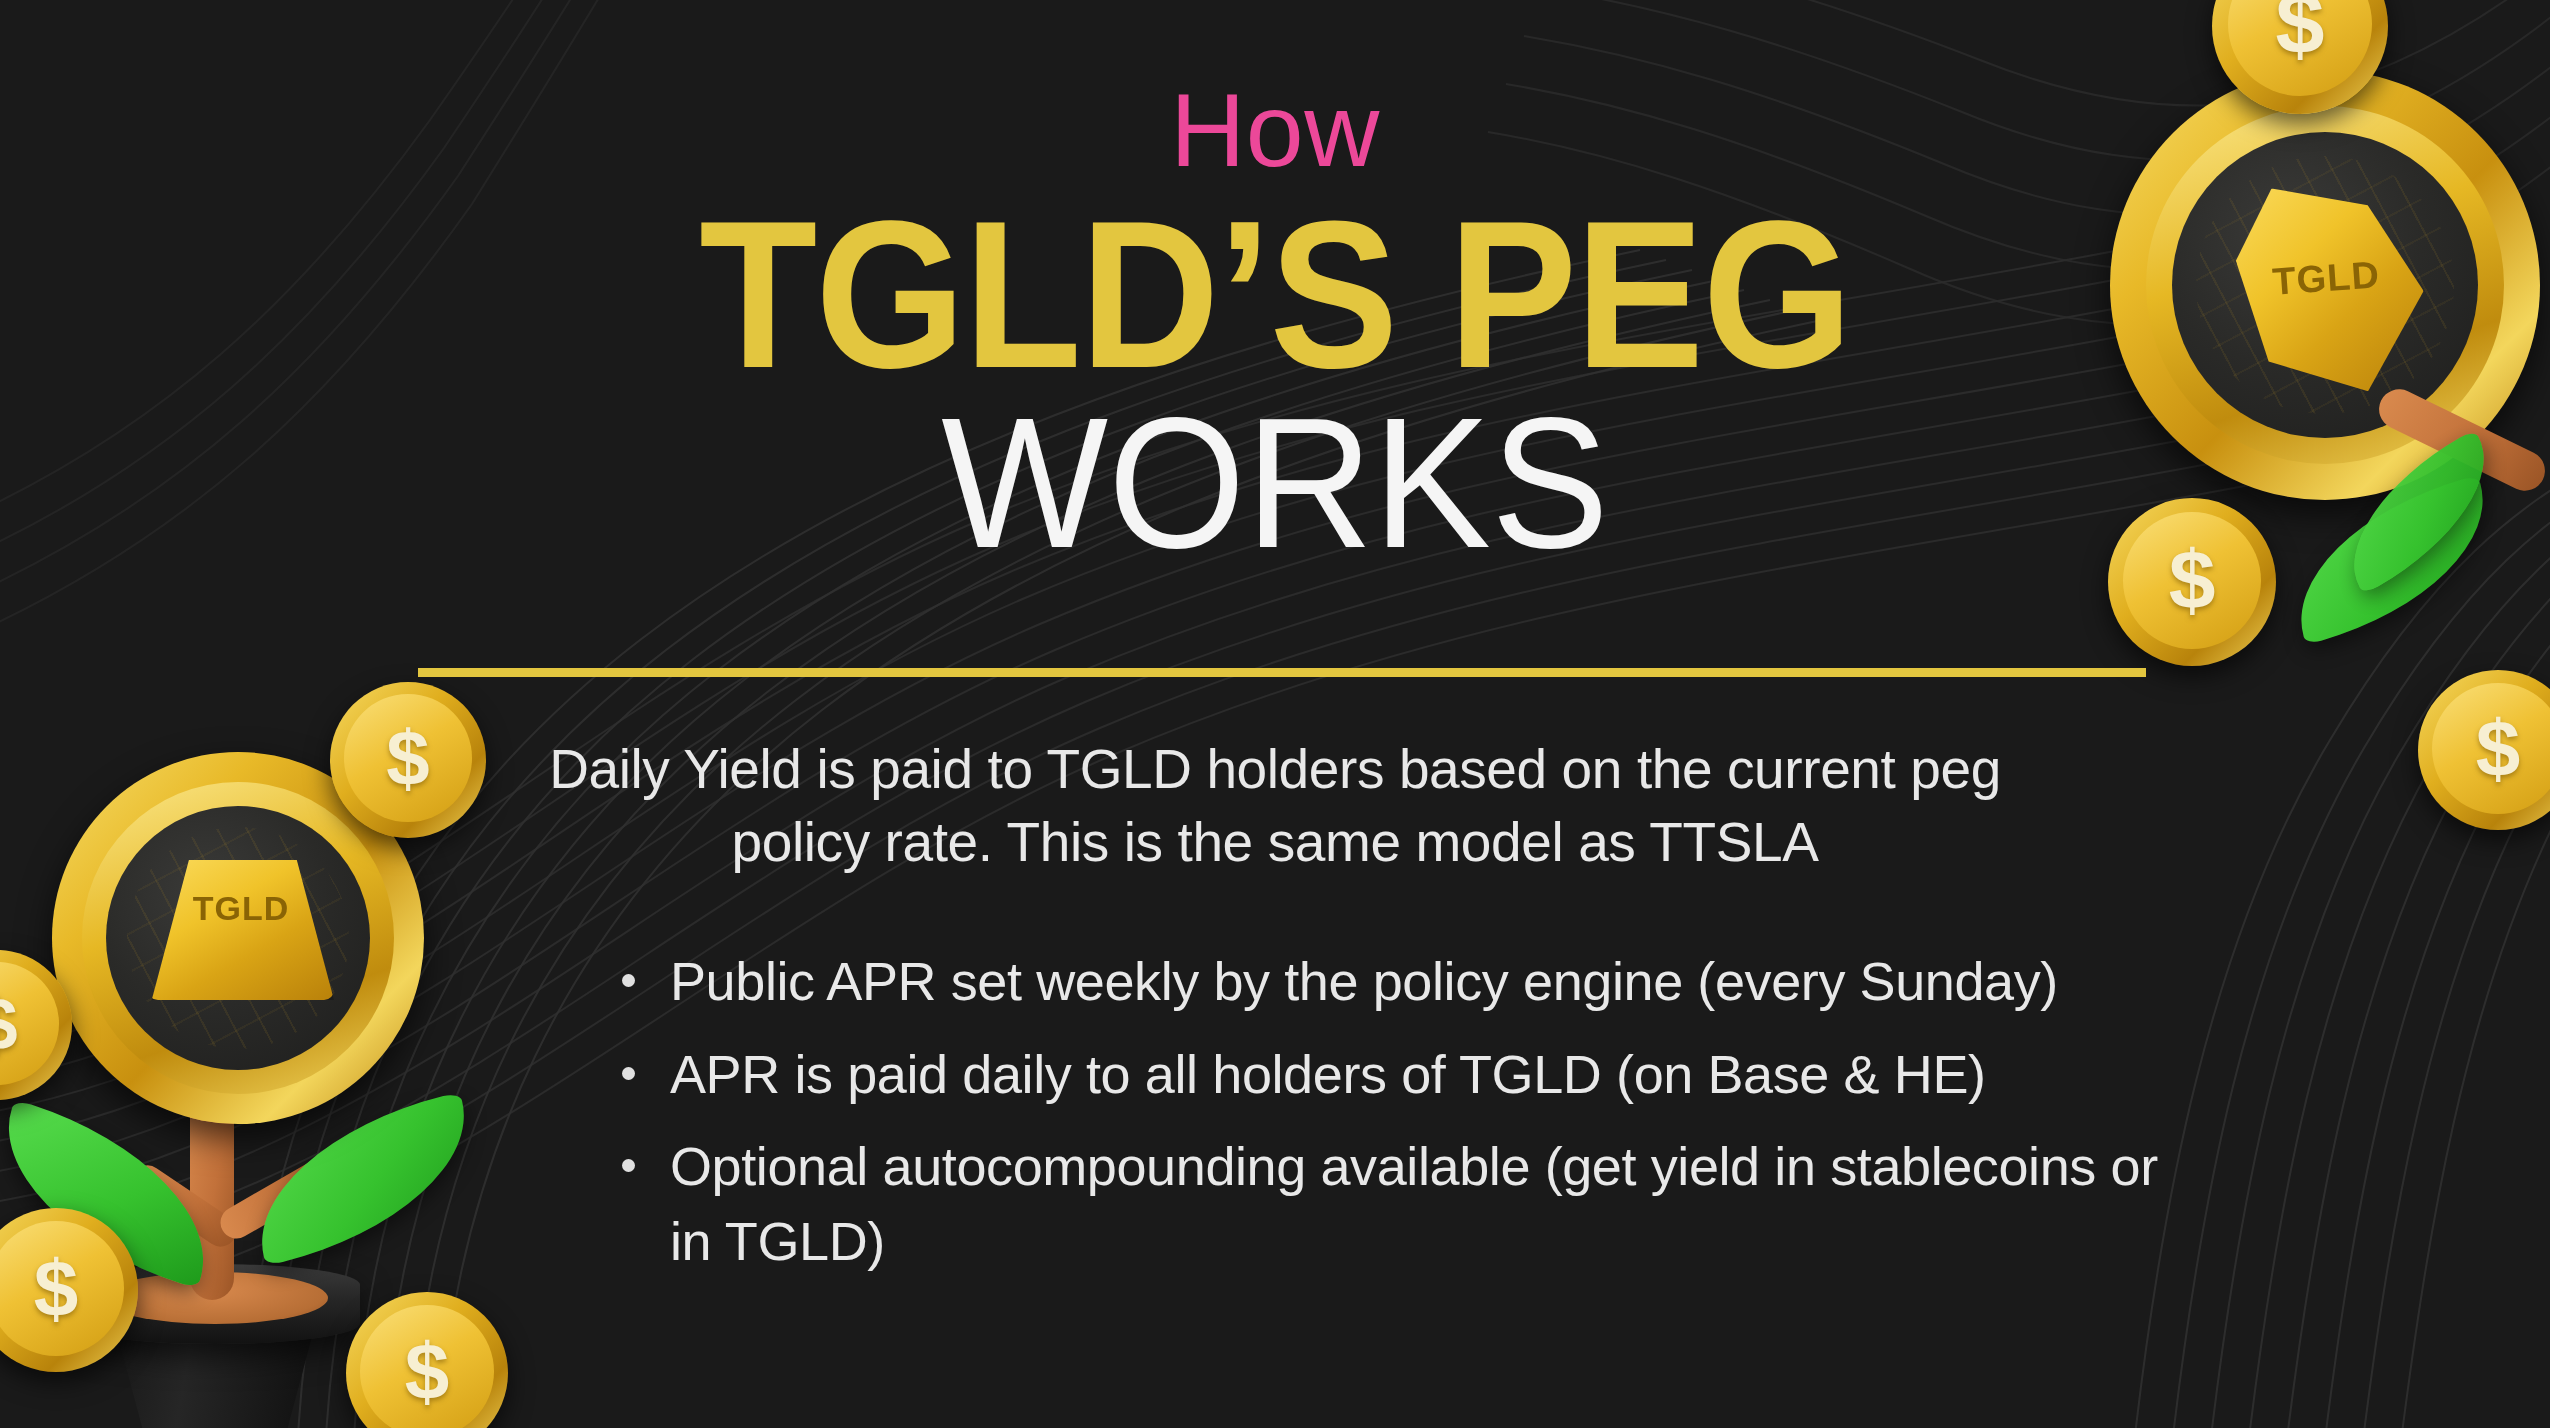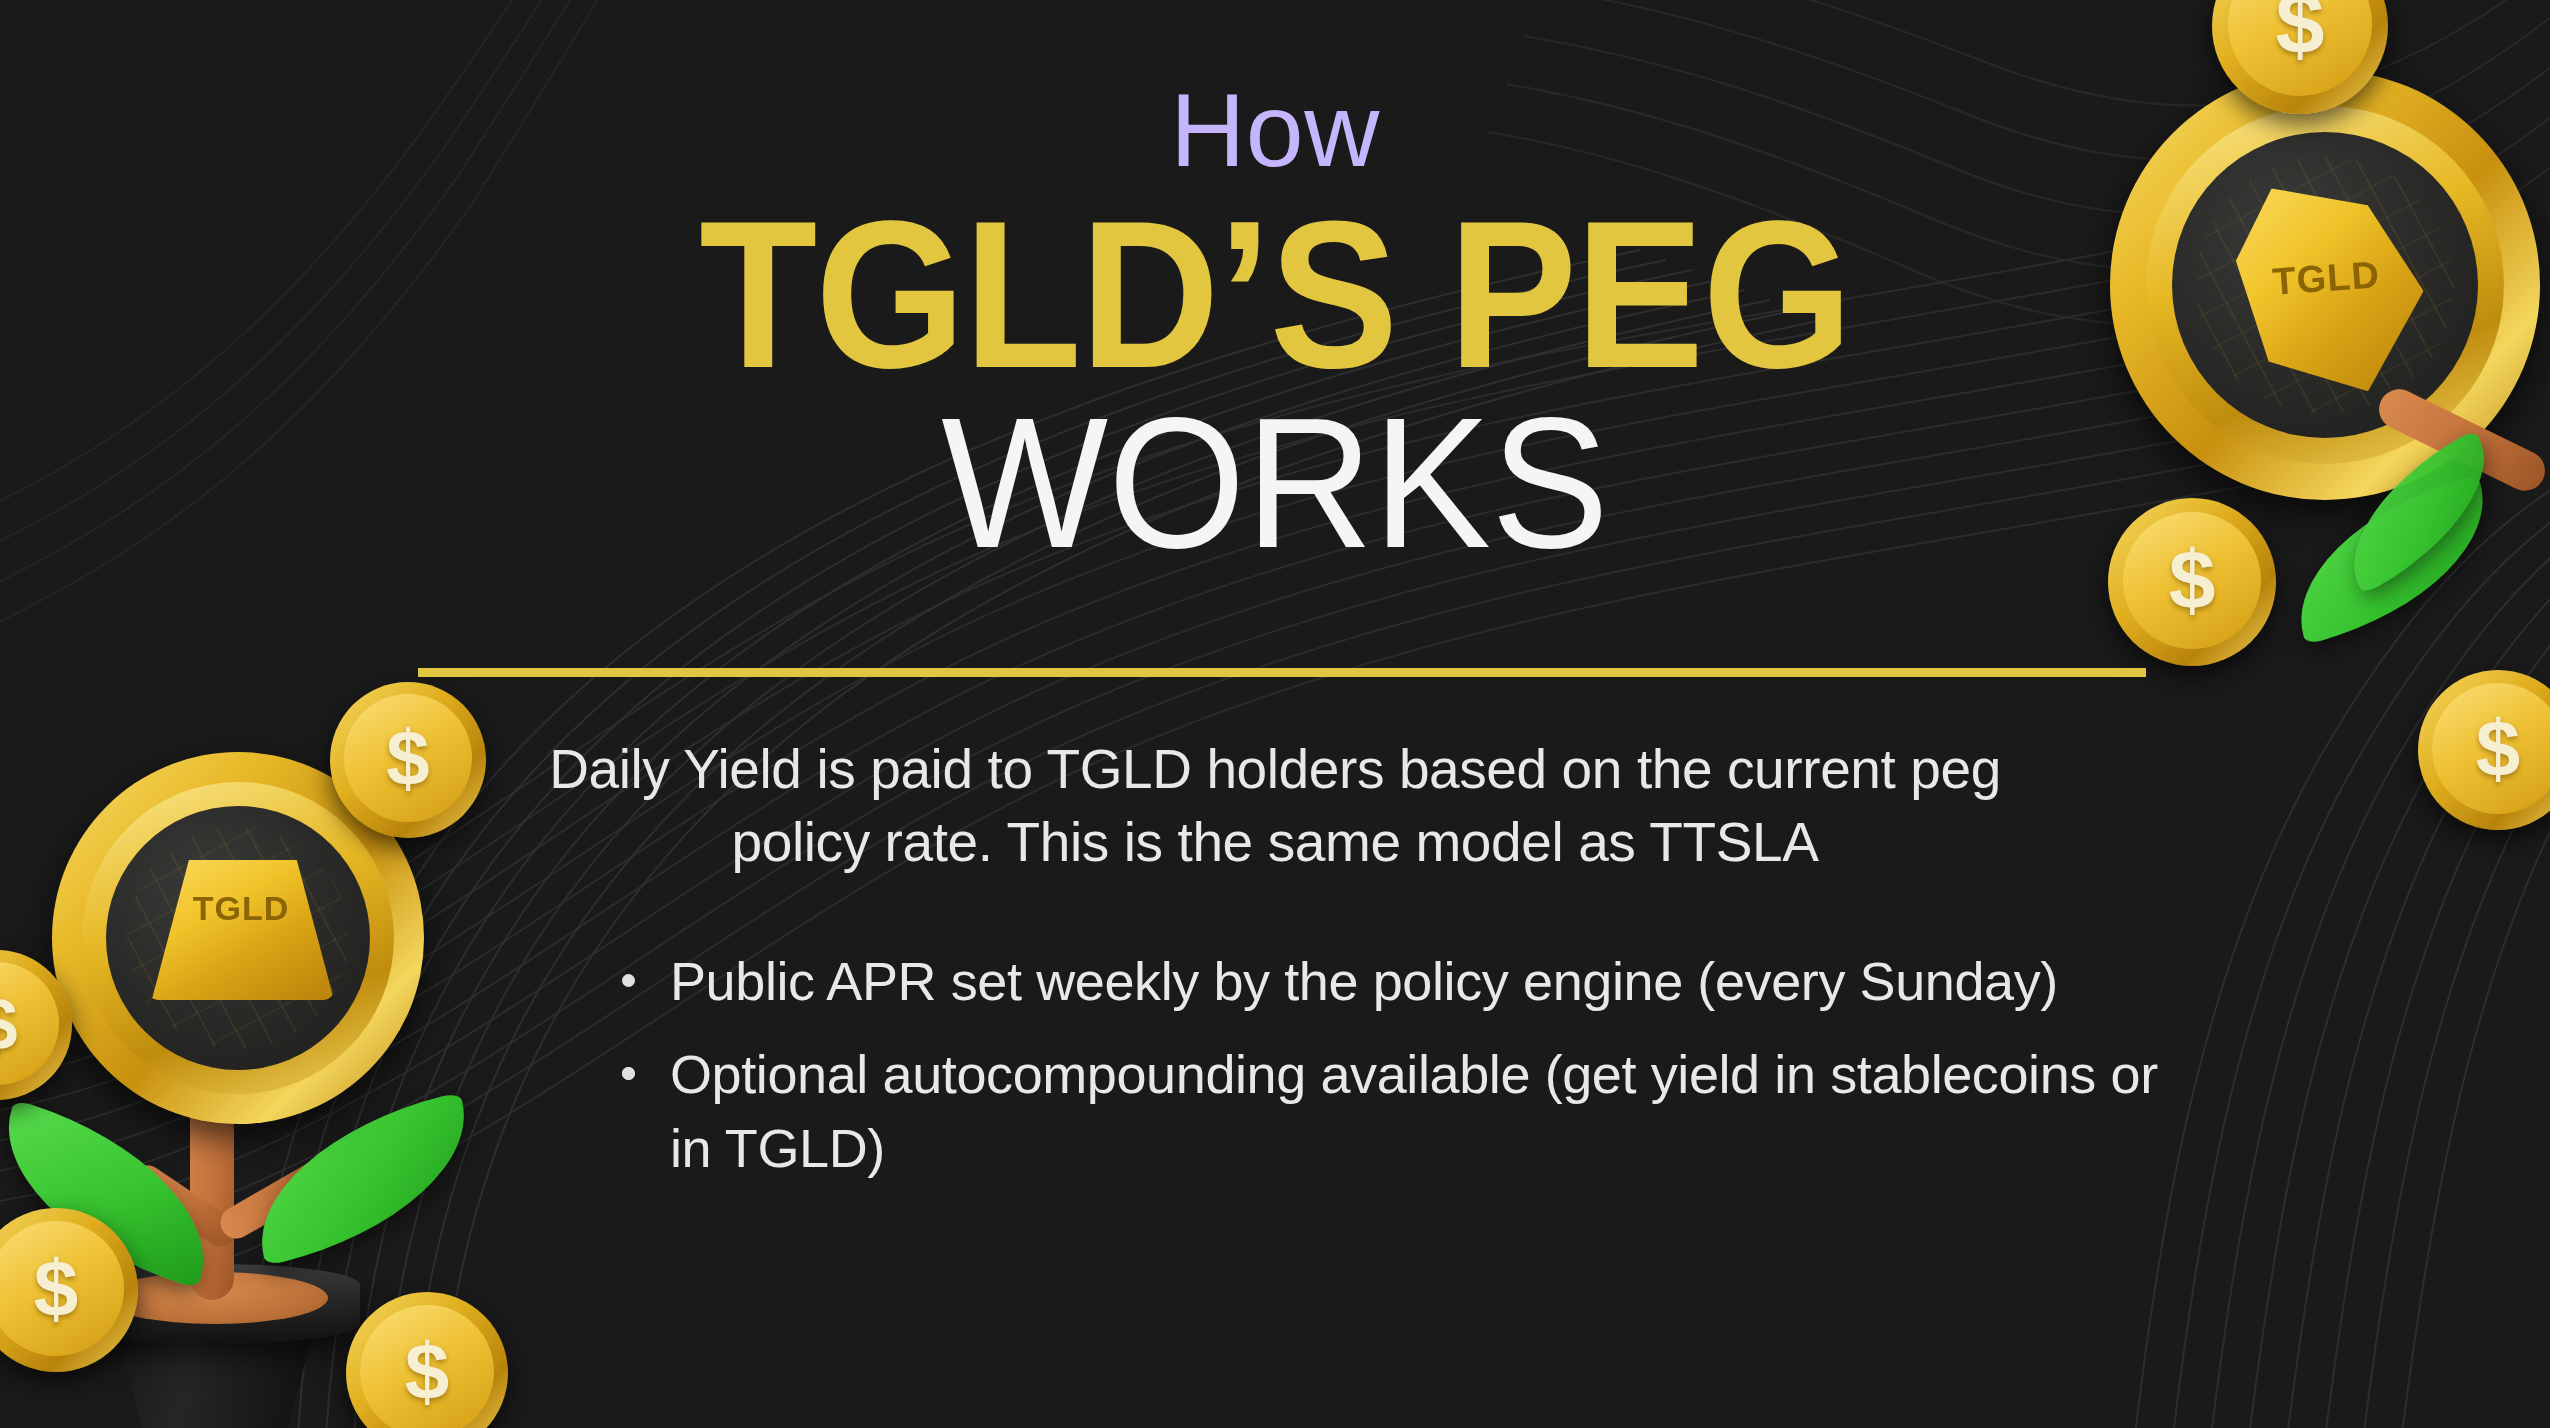--- a/index.html
+++ b/index.html
@@ -24,21 +24,21 @@
   .headline {
     position:absolute;
     left:0; right:0; top:78px;
     text-align:center;
     z-index:5;
   }
   .t-how {
     font-size:104px;
     line-height:1.0;
     font-weight:400;
-    color:#c4b5fd;
+    color:#ec4899;
     letter-spacing:0.5px;
     font-family:"Liberation Sans", sans-serif;
   }
   .t-main {
     margin-top:16px;
     font-size:210px;
     line-height:0.92;
     font-weight:700;
     color:#E3C63F;
     letter-spacing:-2px;
@@ -257,20 +257,21 @@
 
   <div class="intro">Daily Yield is paid to TGLD holders based on the current peg policy rate. This is the same model as TTSLA</div>
 
   <ul class="bullets">
     <li>
       <span class="dot"></span>
       <span>Public APR set weekly by the policy engine (every Sunday)</span>
     </li>
     <li>
       <span class="dot"></span>
+      <span>APR is paid daily to all holders of TGLD (on Base &amp; HE)</span>
     </li>
     <li>
       <span class="dot"></span>
       <span>Optional autocompounding available (get yield in stablecoins or in TGLD)</span>
     </li>
   </ul>
 
   <div class="art medallion" style="left:2110px; top:70px; width:430px; height:430px;">
     <div class="ring-outer"></div>
     <div class="ring-inner" style="left:36px; top:36px; right:36px; bottom:36px;"></div>

